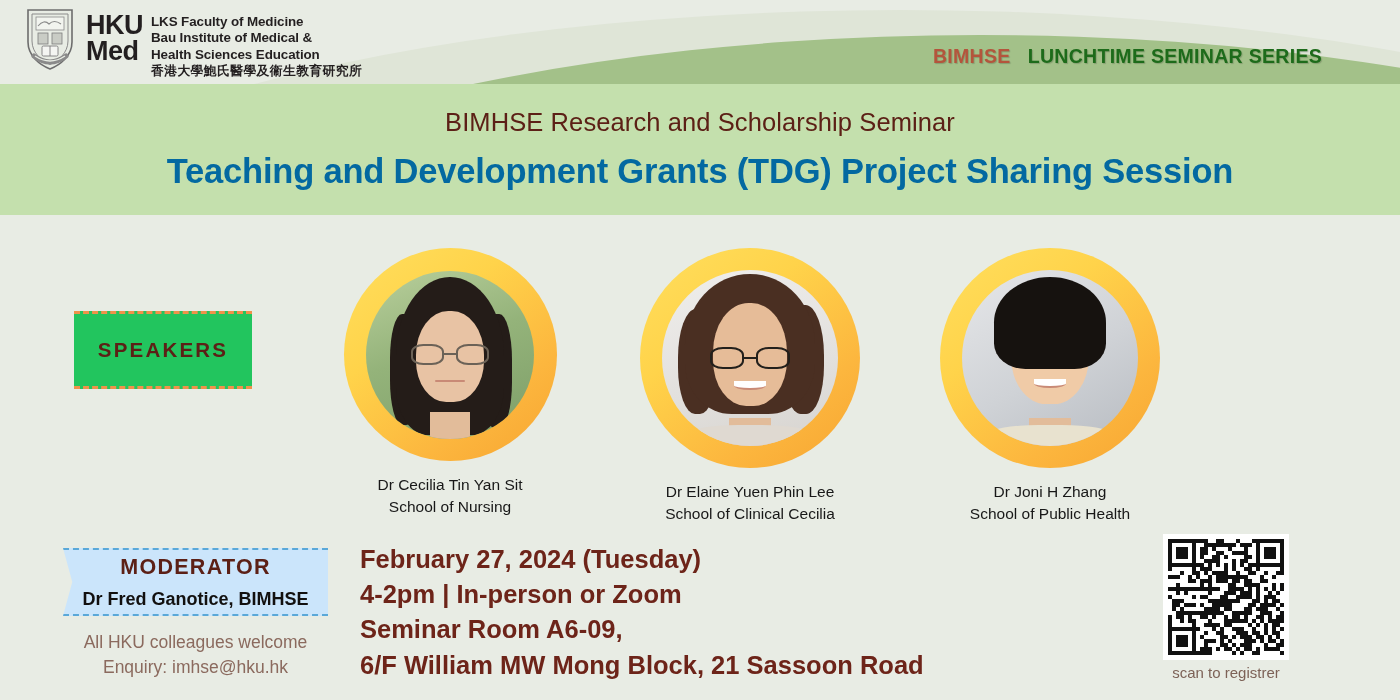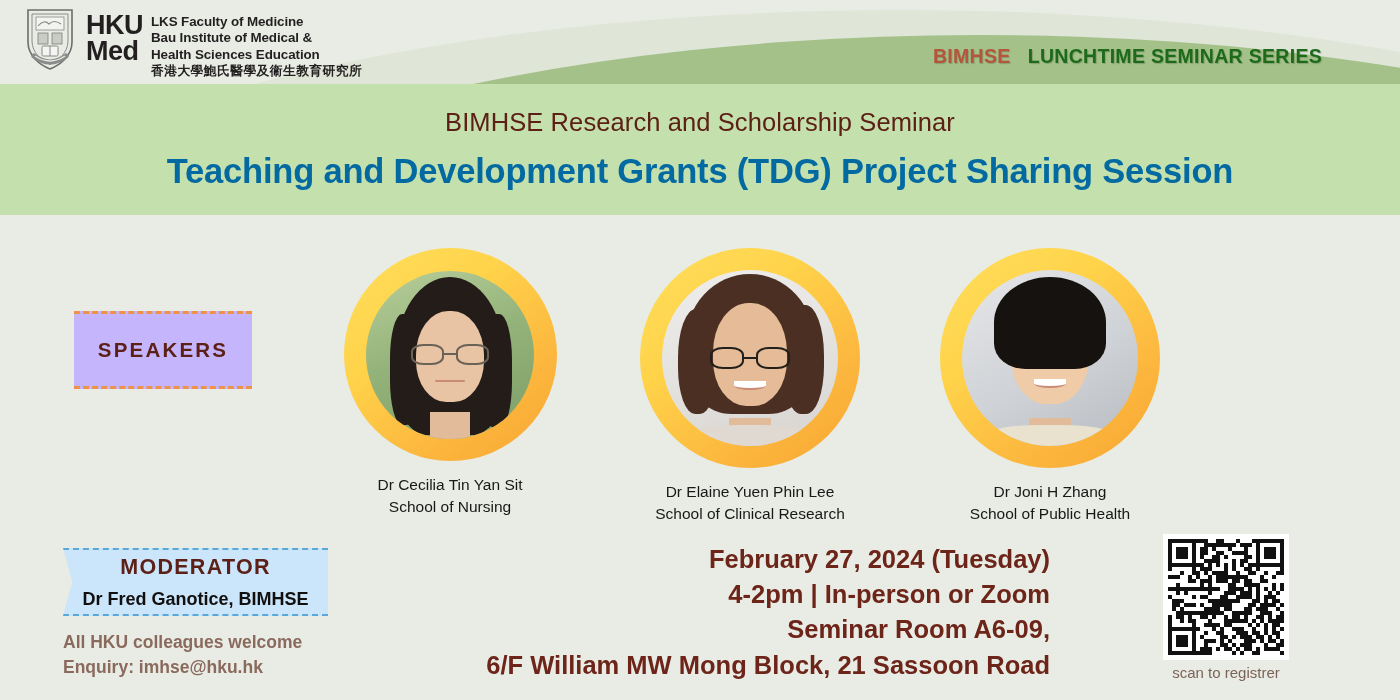--- a/index.html
+++ b/index.html
@@ -88,21 +88,21 @@
     font-size: 34.5px;
     font-weight: bold;
     color: #0369a1;
     letter-spacing: -0.2px;
   }
 
   
   .speakers-badge {
     position: absolute; left: 74px; top: 311px;
     width: 178px; height: 78px;
-    background: #c4b5fd;
+    background: #22c55e;
     border-top: 3px dashed #f0914a;
     border-bottom: 3px dashed #f0914a;
     display: flex; align-items: center; justify-content: center;
   }
   .speakers-badge span {
     font-size: 20.5px; font-weight: bold;
     color: #5c2016; letter-spacing: 2.2px;
   }
 
   
@@ -194,27 +194,27 @@
     clip-path: polygon(0% 0%, 100% 0%, 100% 100%, 0% 100%, 3.5% 50%);
     display: flex; flex-direction: column;
     align-items: center; justify-content: center; gap: 9px;
   }
   .moderator-title {
     font-size: 21.5px; font-weight: bold; color: #5c2016; letter-spacing: 1.3px;
   }
   .moderator-name { font-size: 18px; font-weight: bold; color: #12100f; }
   .welcome-lines {
     position: absolute; left: 63px; top: 630px; width: 265px;
-    color: #8b6a5e; font-size: 17.5px; line-height: 1.4; font-weight: bold;
+    text-align: center; color: #8b6a5e; font-size: 17.5px; line-height: 1.4;
   }
 
   
   .event-details {
     position: absolute; left: 360px; top: 542px; width: 690px;
-    text-align: right; color: #6d2419;
+    text-align: left; color: #6d2419;
     font-size: 25.5px; font-weight: bold; line-height: 1.38;
   }
 
   
   .qr-wrap {
     position: absolute; left: 1160px; top: 534px;
     width: 132px; display: flex; flex-direction: column; align-items: center;
   }
   .qr-box { width: 126px; height: 126px; background: #fff; padding: 5px; }
   .qr-box svg { display: block; width: 100%; height: 100%; }
@@ -311,21 +311,21 @@
               <div class="bridge"></div>
               <div class="lens r"></div>
           </div>
           <div class="mouth smile" style="top:63%"></div>
           <div class="neck"></div>
           <div class="shirt p2-shirt"></div>
         </div>
       </div>
       <div class="speaker-name">
         <div>Dr Elaine Yuen Phin Lee</div>
-        <div>School of Clinical Research</div>
+        <div>School of Clinical Cecilia</div>
       </div>
     </div>
 
     <div class="speaker">
       <div class="ring s3">
         <div class="photo">
           <div class="p-bg p3-bg"></div>
           <div class="face p3-face"></div>
           <div class="hair p3-hair"></div>
           <div class="mouth smile" style="top:62%"></div>

